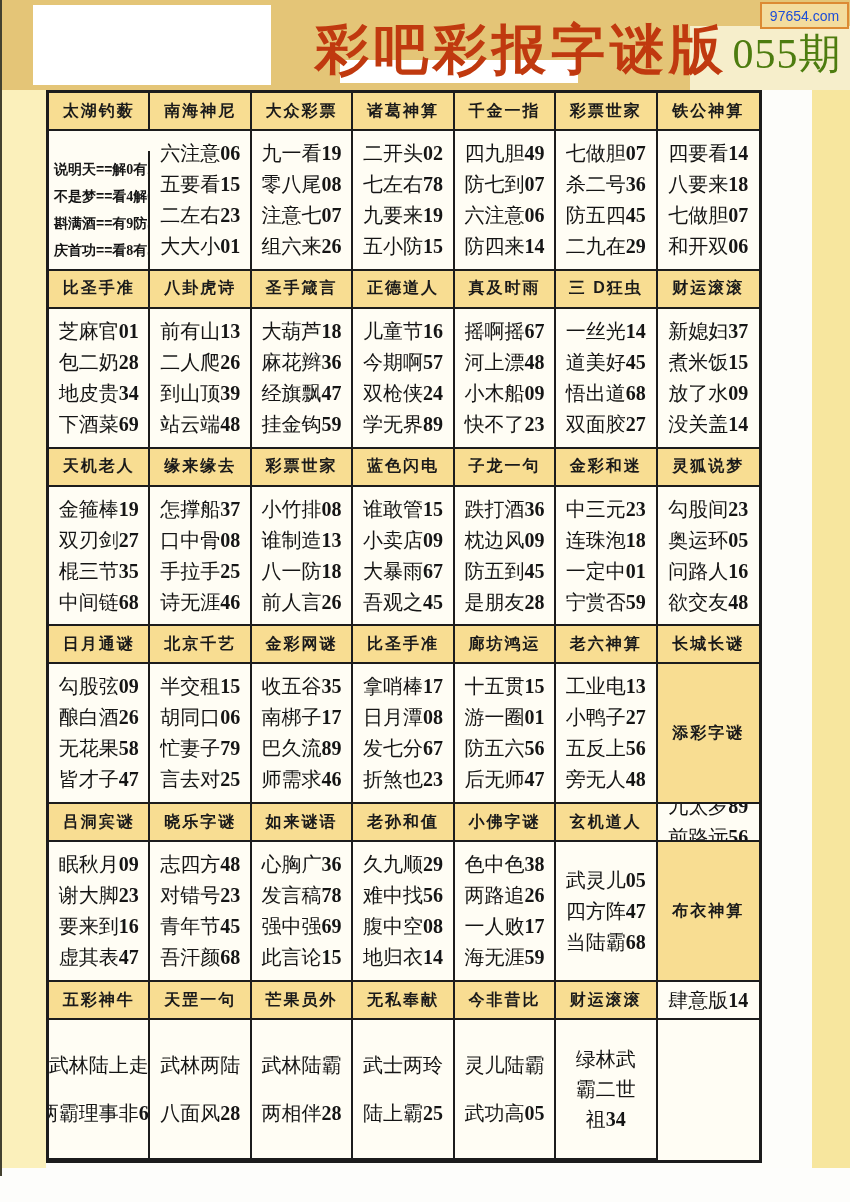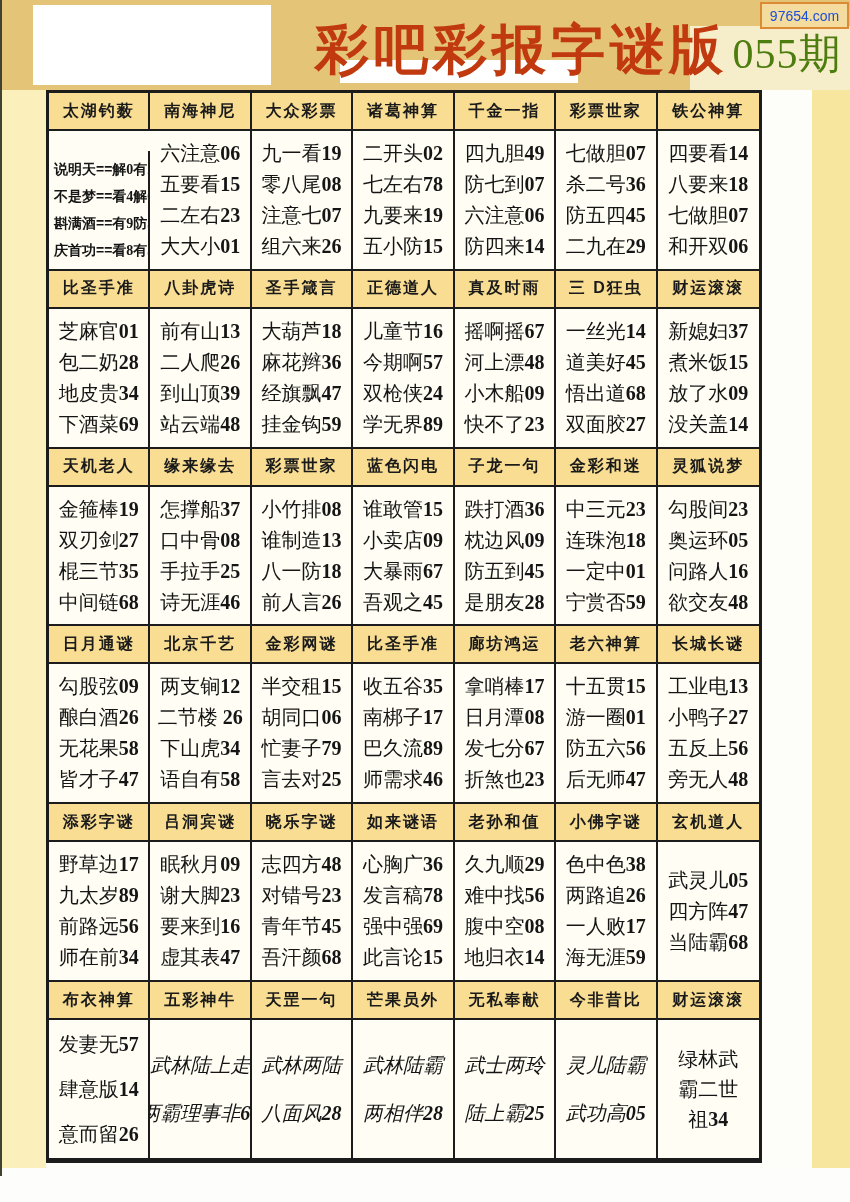--- a/index.html
+++ b/index.html
@@ -57,21 +57,21 @@
     align-items:center;justify-content:center;
     font-family:"Liberation Serif","DejaVu Serif",serif;
     font-size:20px;color:#151515;line-height:31px;white-space:nowrap;
   }
   .ccell b{font-family:"Liberation Serif","DejaVu Serif",serif;}
   .ccell.bold-sans{
     font-family:"Liberation Sans","DejaVu Sans",sans-serif;
     font-weight:bold;font-size:14px;line-height:26px;
     align-items:flex-start;padding-left:5px;letter-spacing:0;margin-top:20px;
   }
-  .ccell.sparse{justify-content:space-evenly;line-height:26px;padding:10px 2px;font-style:italic;}
+  .ccell.sparse{justify-content:space-evenly;line-height:26px;padding:10px 2px;}
   .ccell.wrap{white-space:normal;text-align:center;padding:0 18px;line-height:30px;}
   .ccell.tight{line-height:29px;gap:16px;}
 </style>
 </head>
 <body>
 
 <div class="top-band"></div>
 <div class="top-band-light"></div>
 <div class="left-margin"></div>
 <div class="right-margin"></div>
@@ -244,26 +244,20 @@
     <div class="hcell">廊坊鸿运</div>
     <div class="hcell">老六神算</div>
     <div class="hcell">长城长谜</div>
     <div class="ccell">
       <div>勾股弦<b>09</b></div>
       <div>酿白酒<b>26</b></div>
       <div>无花果<b>58</b></div>
       <div>皆才子<b>47</b></div>
     </div>
     <div class="ccell">
-      <div>两支锏<b>12</b></div>
-      <div>二节楼 <b>26</b></div>
-      <div>下山虎<b>34</b></div>
-      <div>语自有<b>58</b></div>
-    </div>
-    <div class="ccell">
       <div>半交租<b>15</b></div>
       <div>胡同口<b>06</b></div>
       <div>忙妻子<b>79</b></div>
       <div>言去对<b>25</b></div>
     </div>
     <div class="ccell">
       <div>收五谷<b>35</b></div>
       <div>南梆子<b>17</b></div>
       <div>巴久流<b>89</b></div>
       <div>师需求<b>46</b></div>

